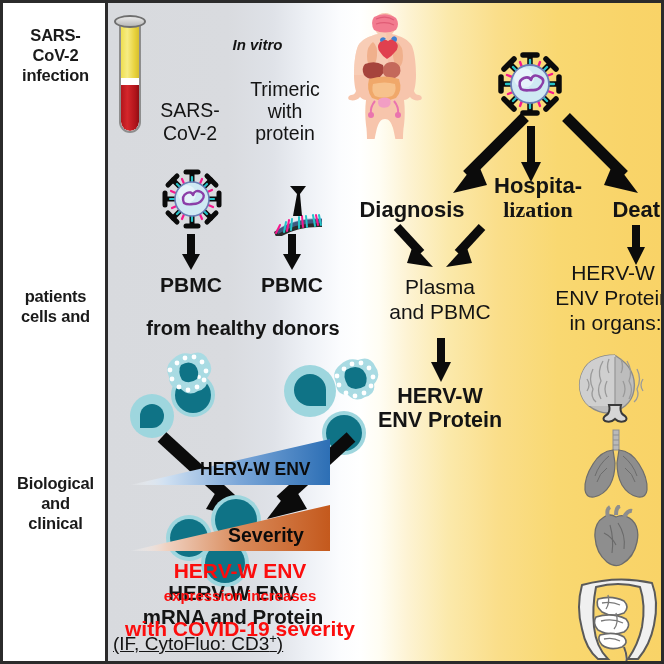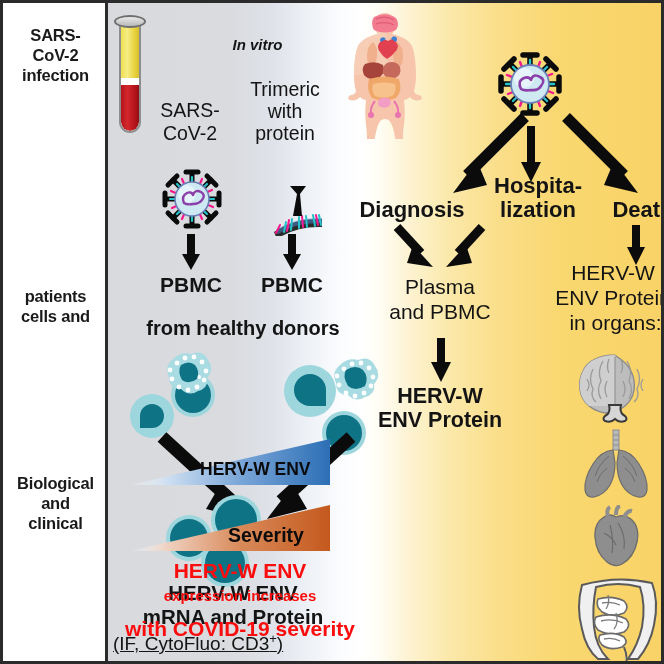--- a/index.html
+++ b/index.html
@@ -428,21 +428,21 @@
     <div class="arrow" style="left:452px;top:110px;width:90px;height:90px;">
       <svg width="90" height="90" viewBox="0 0 90 90">
         <path d="M6 4 L64 62" stroke="#0b0b0b" stroke-width="11" stroke-linecap="butt"></path>
         <path d="M54 48 L78 80 L44 72 z" fill="#0b0b0b"></path>
       </svg>
     </div>
 
     <div class="t bold" style="left:240px;top:194px;width:128px;font-size:22px;">Diagnosis</div>
 
     <div class="t bold" style="left:370px;top:170px;width:120px;font-size:22px;">Hospita-</div>
-    <div class="t bold" style="left:370px;top:194px;width:120px;font-size:22px;">lization</div>
+    <div class="t bold" style="left:370px;top:194px;width:120px;font-size:22px;font-family:Liberation Serif, serif;">lization</div>
 
     <div class="t bold" style="left:480px;top:194px;width:110px;font-size:22px;">Death</div>
 
     <div class="arrow" style="left:285px;top:222px;width:48px;height:48px;">
       <svg width="48" height="48" viewBox="0 0 48 48">
         <path d="M4 2 L28 28" stroke="#0b0b0b" stroke-width="9" stroke-linecap="butt"></path>
         <path d="M20 20 L40 42 L14 38 z" fill="#0b0b0b"></path>
       </svg>
     </div>
     <div class="arrow" style="left:330px;top:222px;width:48px;height:48px;">

